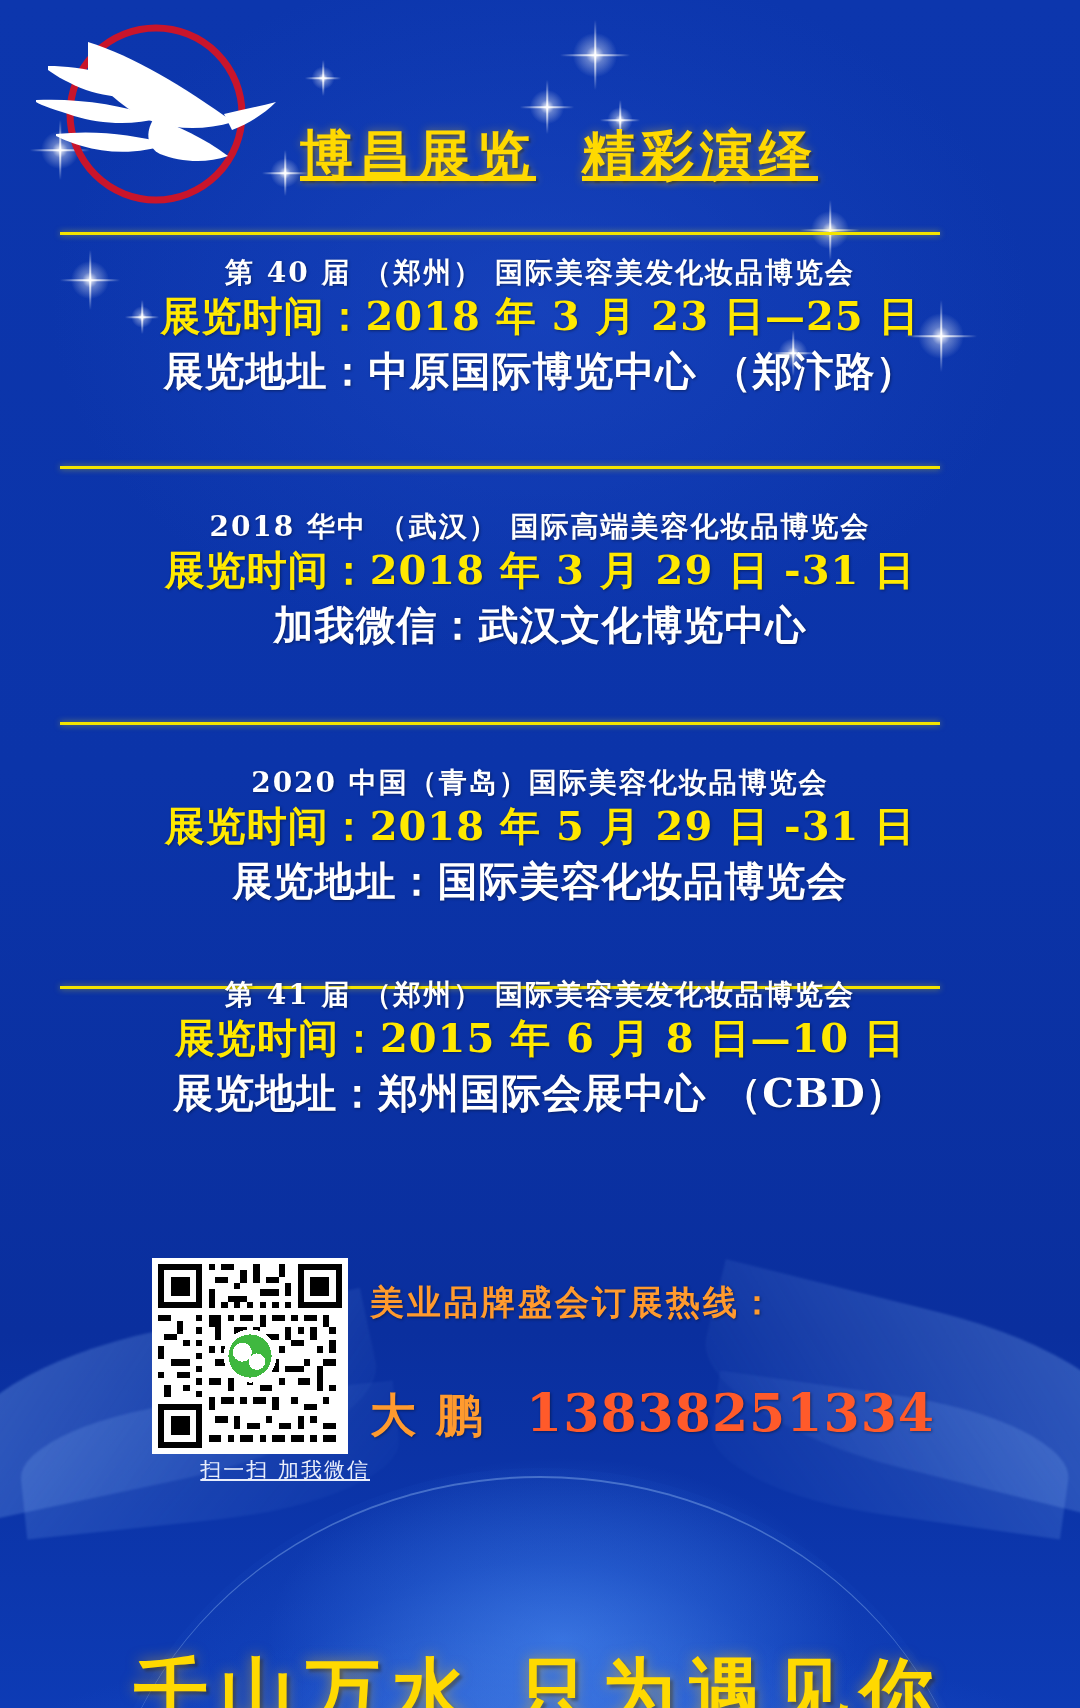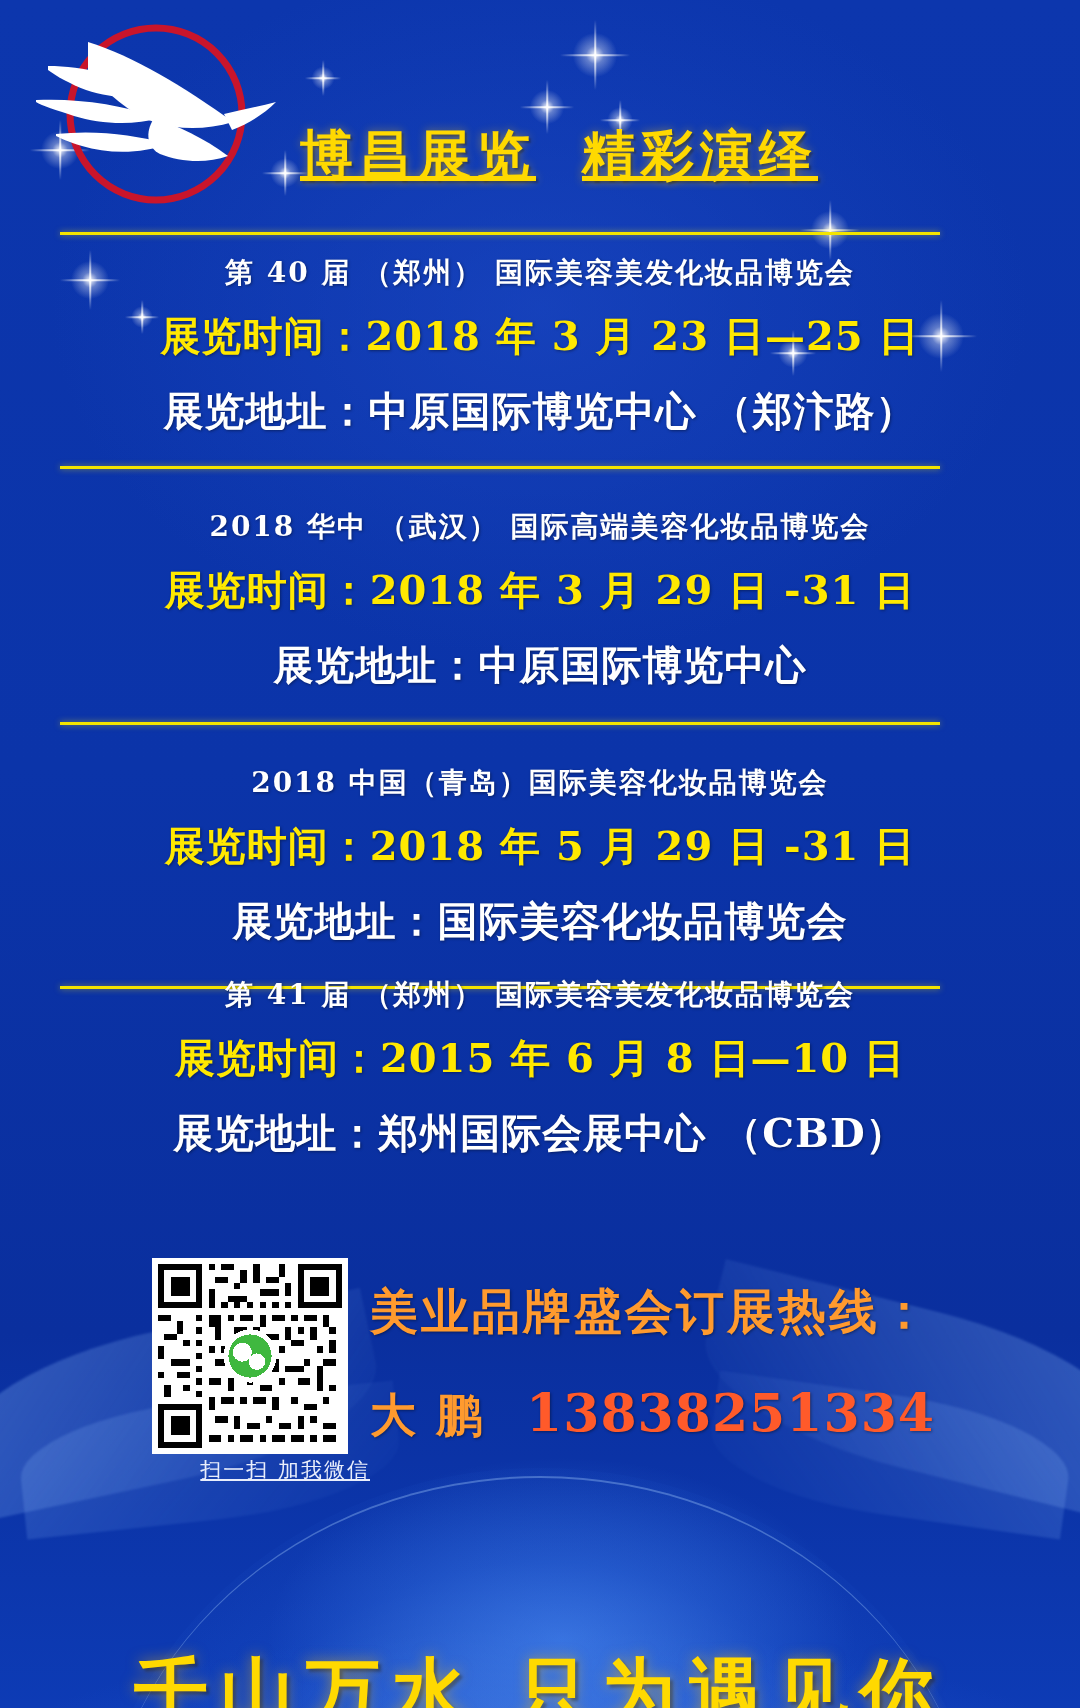--- a/index.html
+++ b/index.html
@@ -77,41 +77,41 @@
   }
 
   .block{position:absolute;left:0;width:1080px;text-align:center;}
   .b-title{
     color:#ffffff;font-family:"DejaVu Serif","Liberation Serif",serif;
     font-size:28px;font-weight:bold;letter-spacing:2px;line-height:1.1;
     text-shadow:1px 1px 3px rgba(0,0,0,0.4);
   }
   .b-line{
     font-family:"DejaVu Serif","Liberation Serif",serif;
-    font-size:40px;font-weight:bold;letter-spacing:1px;margin-top:20px;
+    font-size:40px;font-weight:bold;letter-spacing:1px;
     text-shadow:1px 1px 3px rgba(0,0,0,0.4);
   }
   .b-time{color:#ffe800;}
   .b-addr{color:#ffffff;}
 
   .qr{
     position:absolute;left:152px;top:1258px;width:196px;height:196px;
     background:#fff;padding:6px;box-sizing:border-box;
   }
   .qr svg{display:block;}
   .qr-cap{
     position:absolute;left:140px;top:1456px;width:230px;text-align:right;
     color:#e9eefc;font-size:21px;font-family:"DejaVu Serif","Liberation Serif",serif;
     letter-spacing:2px;
     text-decoration:underline;
   }
   .hotline{
     position:absolute;left:370px;top:1280px;width:640px;
     color:#ff9a2e;font-family:Liberation Mono, monospace;
-    font-weight:bold;font-size:48px;letter-spacing:3px;
+    font-weight:bold;font-size:34px;letter-spacing:3px;
     text-shadow:1px 1px 3px rgba(0,0,0,0.4);
   }
   .contact{
     position:absolute;left:370px;top:1382px;width:660px;
     font-family:"DejaVu Serif","Liberation Serif",serif;font-weight:bold;
     font-size:46px;letter-spacing:2px;color:#ff9a2e;white-space:nowrap;
     text-shadow:1px 1px 3px rgba(0,0,0,0.4);
   }
   .contact .phone{color:#ff5a2a;font-size:52px;letter-spacing:1px;margin-left:42px;}
   .slogan{
@@ -214,27 +214,27 @@
     <div class="b-title">第 40 届 （郑州） 国际美容美发化妆品博览会</div>
     <div class="b-line b-time">展览时间：2018 年 3 月 23 日—25 日</div>
     <div class="b-line b-addr">展览地址：中原国际博览中心 （郑汴路）</div>
   </div>
 
   <div class="rule" style="top:466px;"></div>
 
   <div class="block" style="top:512px;">
     <div class="b-title">2018 华中 （武汉） 国际高端美容化妆品博览会</div>
     <div class="b-line b-time">展览时间：2018 年 3 月 29 日 -31 日</div>
-    <div class="b-line b-addr">展览地址：中原国际博览中心</div>
+    <div class="b-line b-addr">加我微信：武汉文化博览中心</div>
   </div>
 
   <div class="rule" style="top:722px;"></div>
 
   <div class="block" style="top:768px;">
-    <div class="b-title">2018 中国（青岛）国际美容化妆品博览会</div>
+    <div class="b-title">2020 中国（青岛）国际美容化妆品博览会</div>
     <div class="b-line b-time">展览时间：2018 年 5 月 29 日 -31 日</div>
     <div class="b-line b-addr">展览地址：国际美容化妆品博览会</div>
   </div>
 
   <div class="rule" style="top:986px;"></div>
 
   <div class="block" style="top:980px;">
     <div class="b-title">第 41 届 （郑州） 国际美容美发化妆品博览会</div>
     <div class="b-line b-time">展览时间：2015 年 6 月 8 日—10 日</div>
     <div class="b-line b-addr">展览地址：郑州国际会展中心 （CBD）</div>

